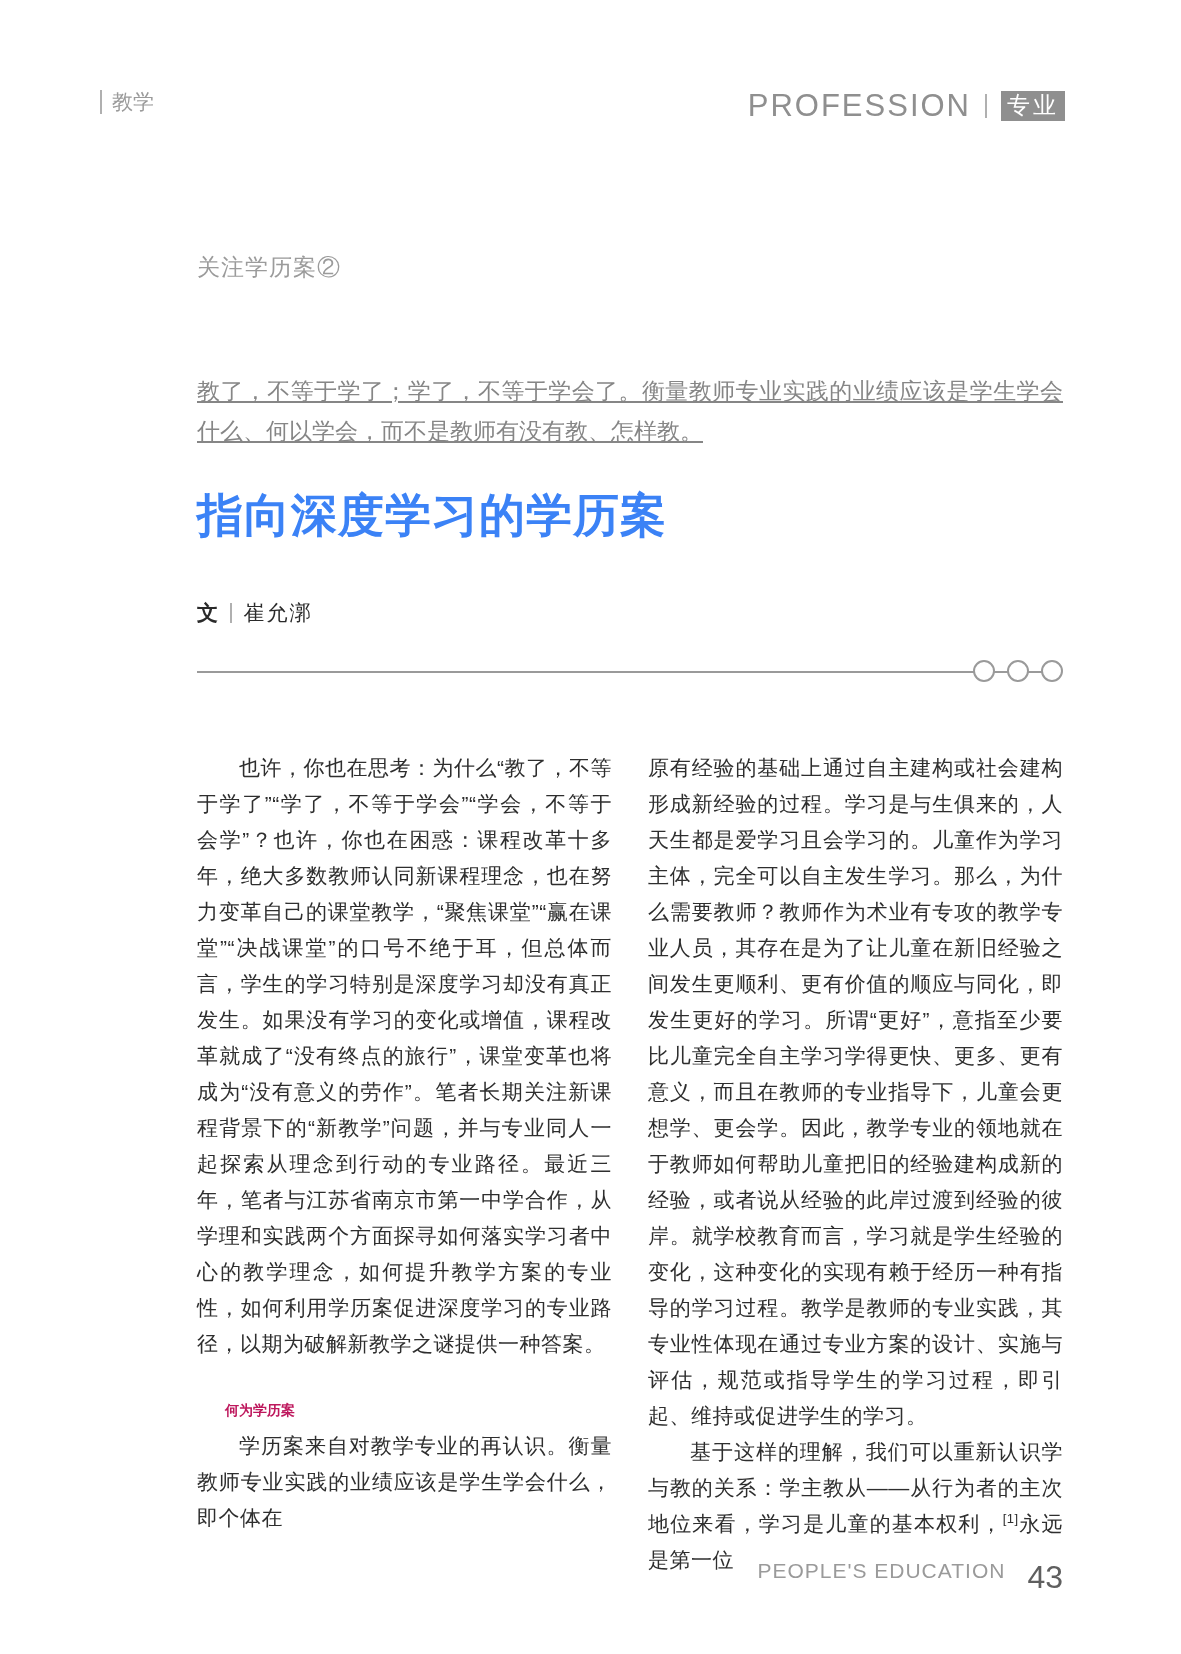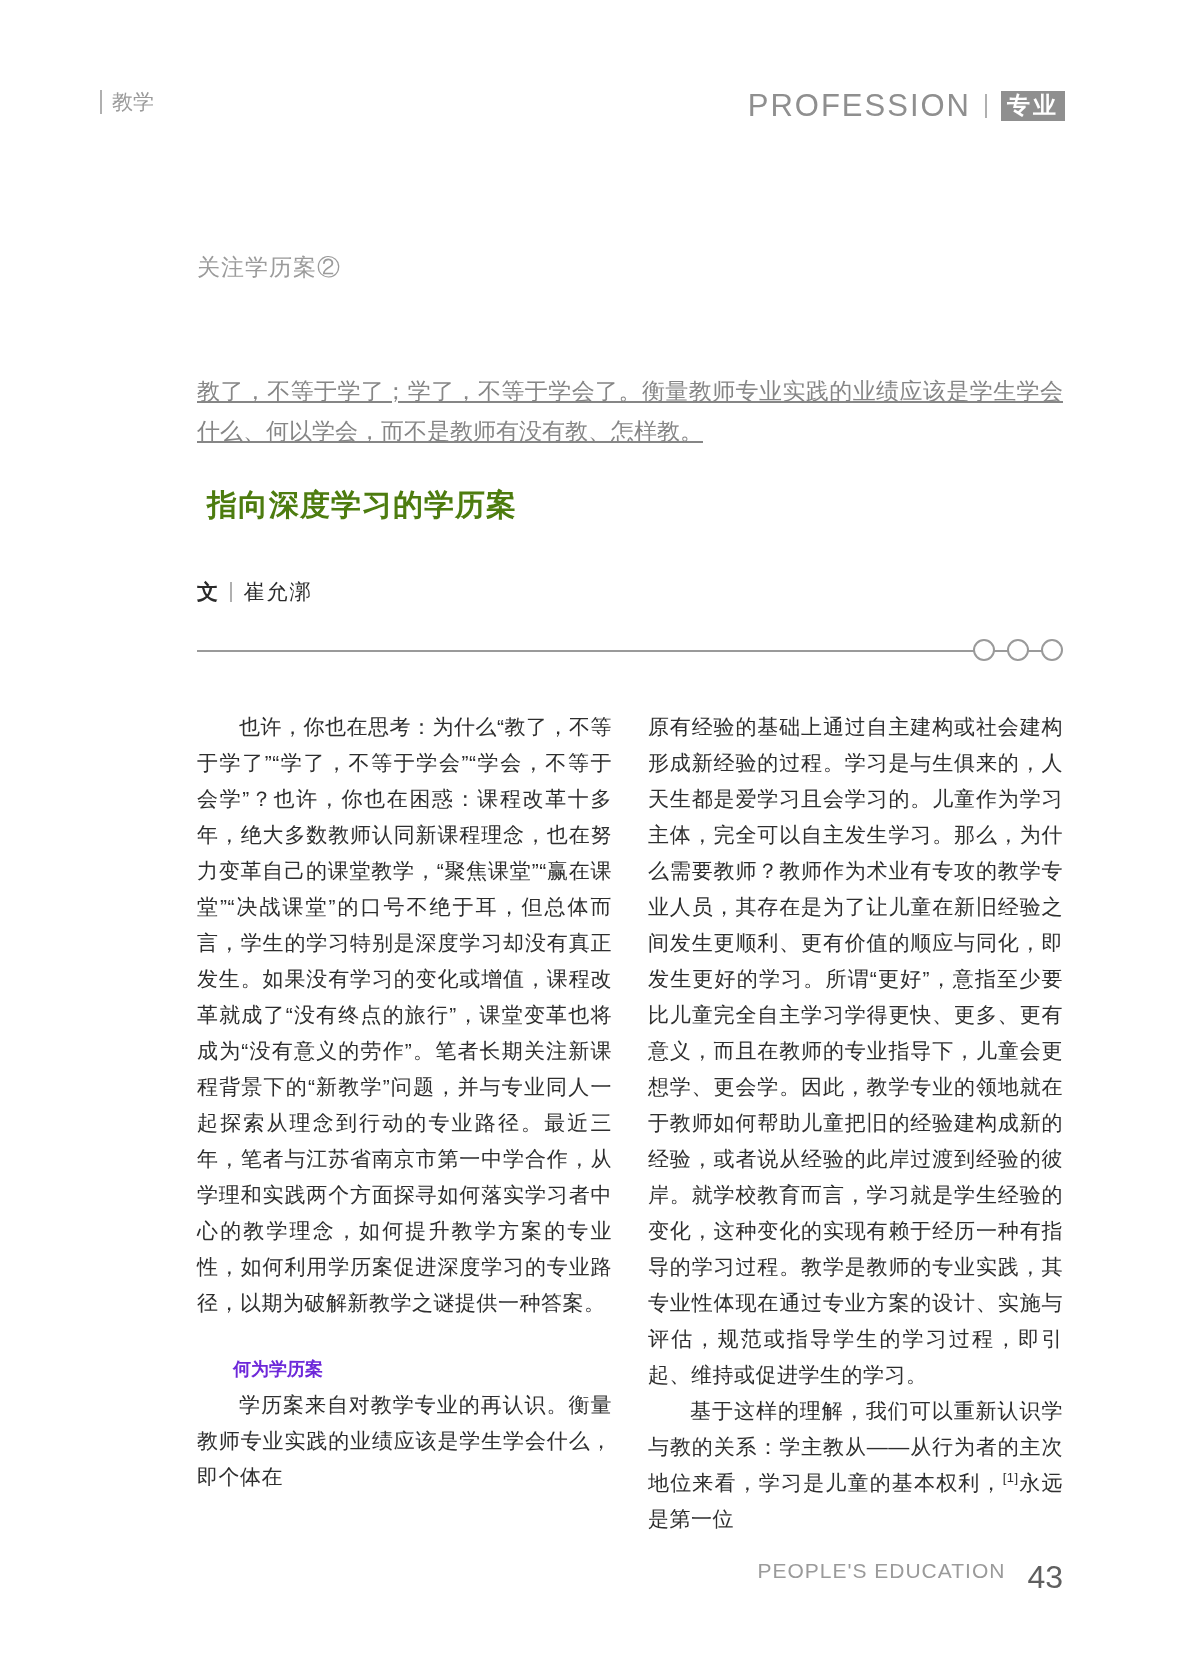--- a/index.html
+++ b/index.html
@@ -42,21 +42,21 @@
   }
   .profession-en {
     color: #8f8f8f;
     font-size: 31px;
     letter-spacing: 2px;
   }
   .profession-badge {
     background: #8f8f8f;
     color: #ffffff;
     font-size: 23px;
-    font-weight: bold;
+    font-weight: normal;
     line-height: 1;
     padding: 3px 6px 4px 6px;
     letter-spacing: 3px;
   }
 
   
   .content {
     position: absolute;
     left: 197px;
     right: 118px;
@@ -74,25 +74,24 @@
     margin-top: 88px;
     color: #868686;
     font-size: 23px;
     line-height: 40px;
     text-align: justify;
     text-decoration: underline;
   }
 
   .title {
     margin-top: 34px;
-    color: #4d7c0f;
-    font-size: 30px;
+    color: #3b82f6;
+    font-size: 46px;
     font-weight: bold;
     letter-spacing: 1px;
-    margin-left: 10px;
   }
 
   .byline {
     margin-top: 52px;
     display: flex;
     align-items: center;
     gap: 12px;
     font-size: 21px;
     color: #2a2a2a;
   }
@@ -122,39 +121,39 @@
     border: 2px solid #9a9a9a;
     border-radius: 50%;
     background: #ffffff;
   }
   .divider .c1 { right: 68px; }
   .divider .c2 { right: 34px; }
   .divider .c3 { right: 0; }
 
   
   .columns {
-    margin-top: 46px;
+    margin-top: 66px;
     display: flex;
     gap: 36px;
   }
   .col { flex: 1; }
 
   .body-p {
     color: #2e2e2e;
     font-size: 21px;
     line-height: 36px;
     text-align: justify;
     letter-spacing: 0.5px;
   }
   .indent { text-indent: 2em; }
 
   .subhead {
     margin-top: 30px;
-    color: #6d28d9;
-    font-size: 18px;
+    color: #be185d;
+    font-size: 14px;
     font-weight: bold;
     line-height: 36px;
     text-indent: 2em;
   }
 
   sup.ref {
     font-size: 13px;
     vertical-align: super;
     line-height: 0;
   }

